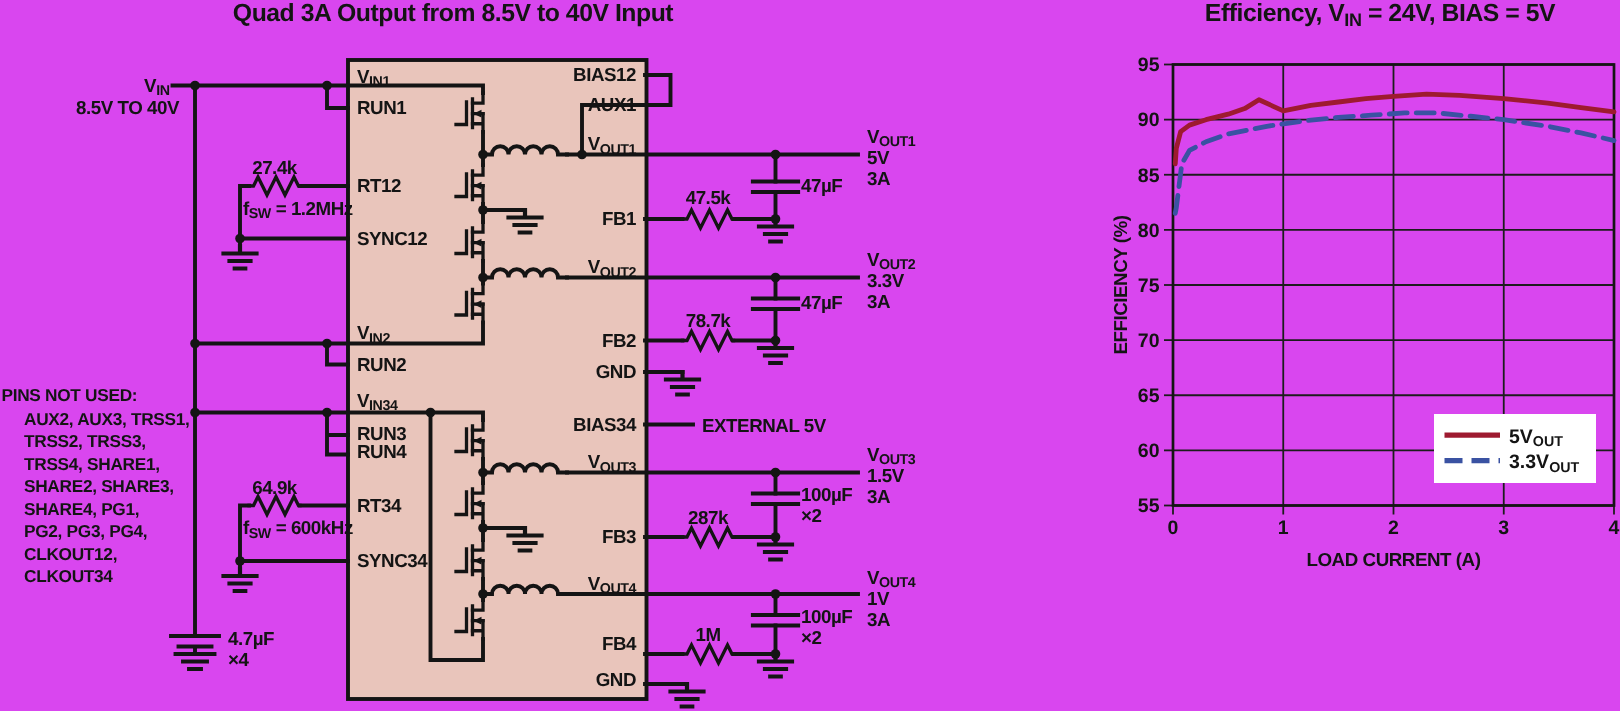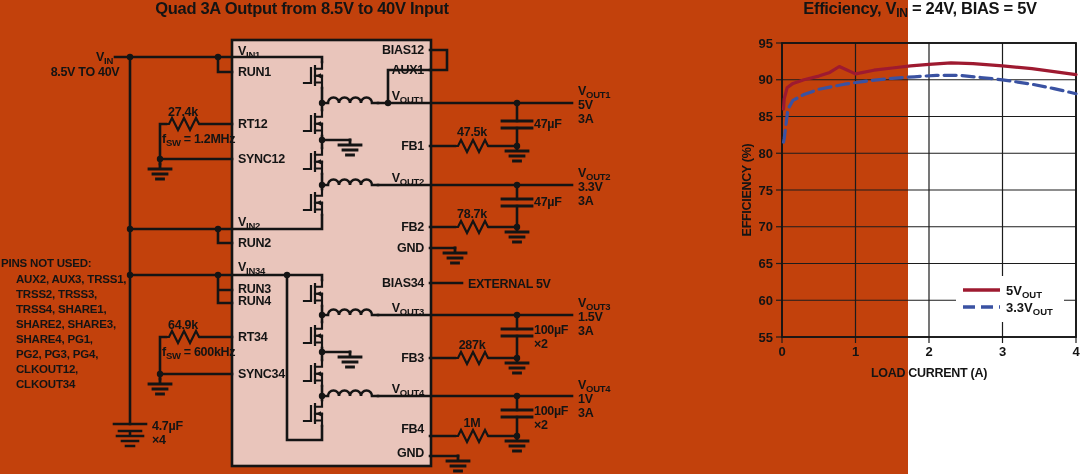--- a/index.html
+++ b/index.html
@@ -1,16 +1,16 @@
 <!DOCTYPE html>
 <html><head>
 <meta charset="utf-8">
 <style>
   html,body{margin:0;padding:0;background:#fff}
-  .stage{width:908px;height:474px;position:relative;background:#c2410c}
+  .stage{width:1080px;height:474px;position:relative;background:#d946ef}
   svg{display:block}
   text{fill:#141414;font-family:"Liberation Sans","DejaVu Sans",sans-serif;font-weight:700}
   .title{font-size:16.5px;letter-spacing:-0.3px}
   .t12{font-size:12.5px;letter-spacing:-0.3px}
   .t11{font-size:11.5px;letter-spacing:-0.2px}
   .t13{font-size:13px}
   .sb{font-size:9.5px}
   .sb2{font-size:12px}
   .w{stroke:#141414;stroke-width:2.6;fill:none;stroke-linecap:square}
   .cw{stroke:#141414;stroke-width:2.2;fill:none;stroke-linecap:square}

